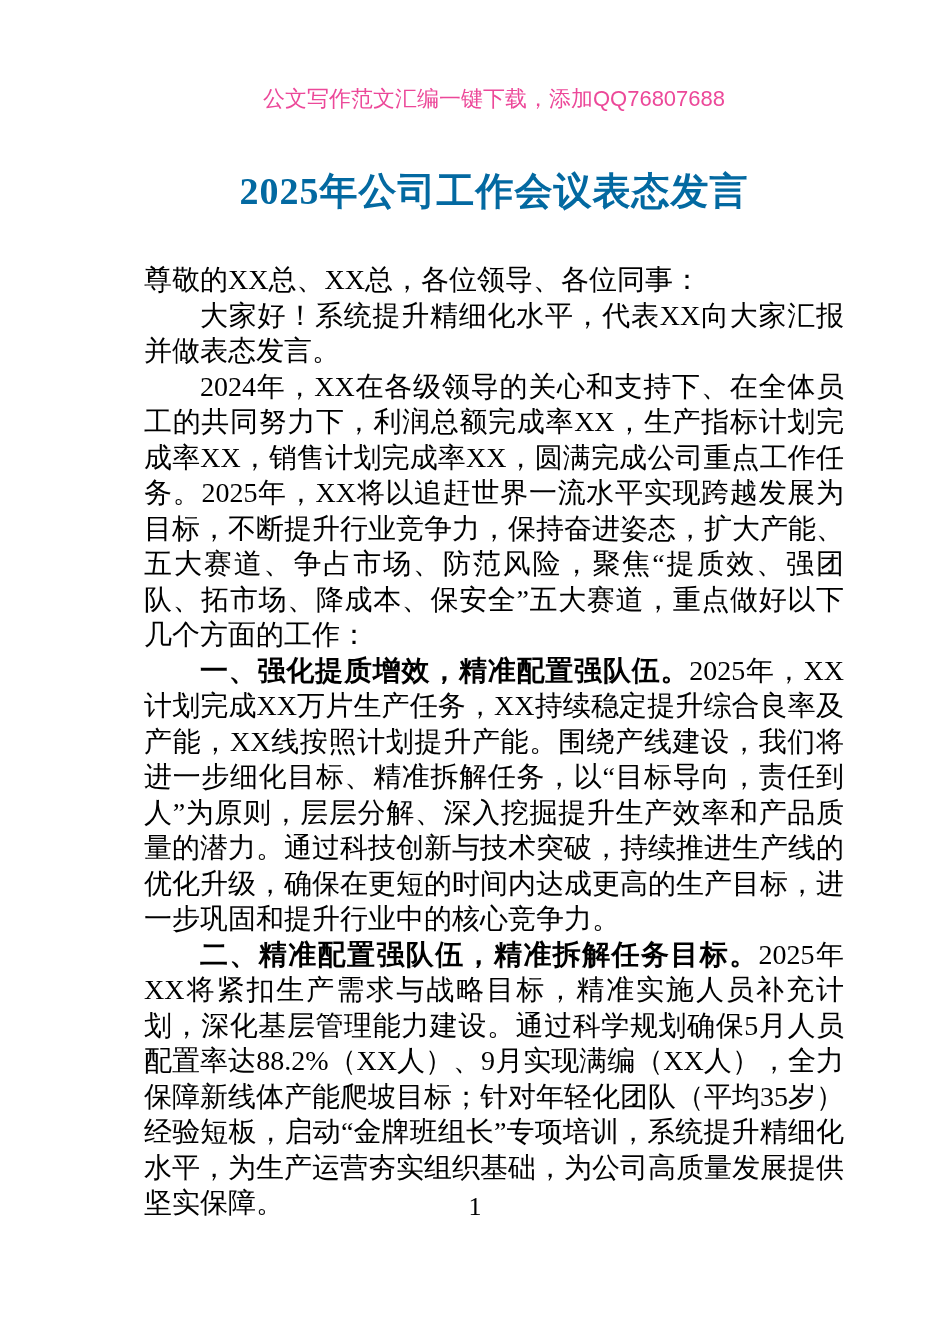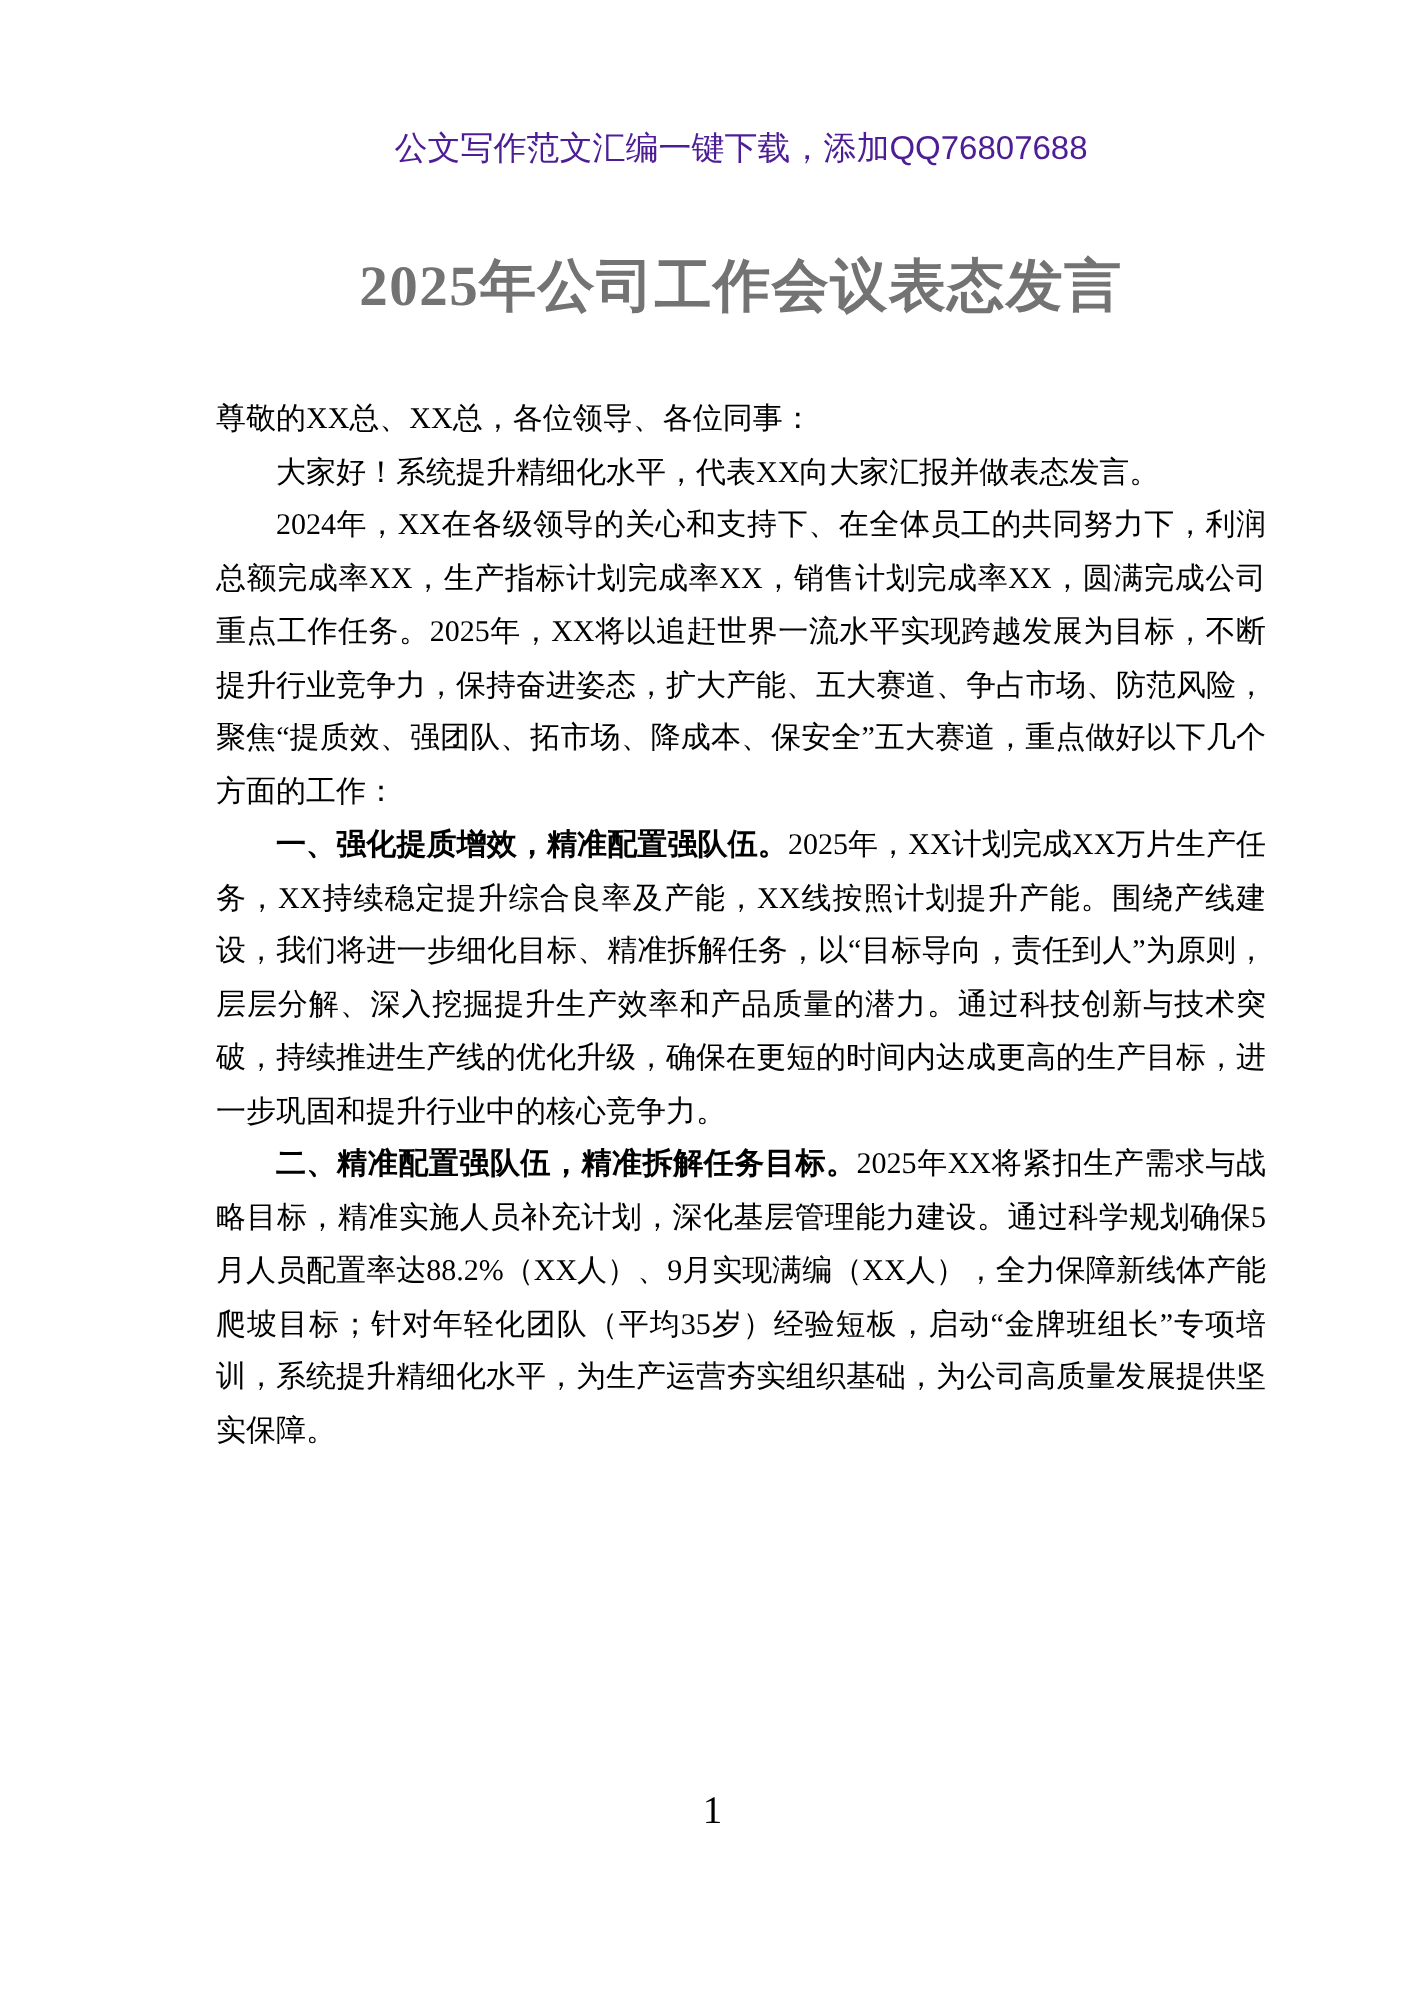--- a/index.html
+++ b/index.html
@@ -13,36 +13,36 @@
     padding: 86px 106px 0 144px;
     overflow: hidden;
     font-family: "Liberation Serif", "DejaVu Serif", serif;
     color: #000000;
   }
   .notice {
     text-align: center;
     font-family: "Liberation Sans", "DejaVu Sans", sans-serif;
     font-size: 22px;
     line-height: 26px;
-    color: #4c1d95;
+    color: #ec4899;
     font-weight: 400;
     white-space: nowrap;
   }
   .doc-title {
     margin: 54px 0 0 0;
     text-align: center;
     font-size: 38px;
     line-height: 50px;
     font-weight: 600;
     letter-spacing: 1px;
-    color: #737373;
+    color: #0369a1;
   }
   .doc-body {
     margin-top: 46px;
-    font-size: 20px;
+    font-size: 28px;
     line-height: 35.5px;
     text-align: justify;
     text-justify: inter-ideograph;
     color: #000000;
   }
   .para { margin: 0; text-indent: 2em; }
   .para.no-indent { text-indent: 0; }
   .lead { font-weight: 700; }
   .page-footer {
     position: absolute;

